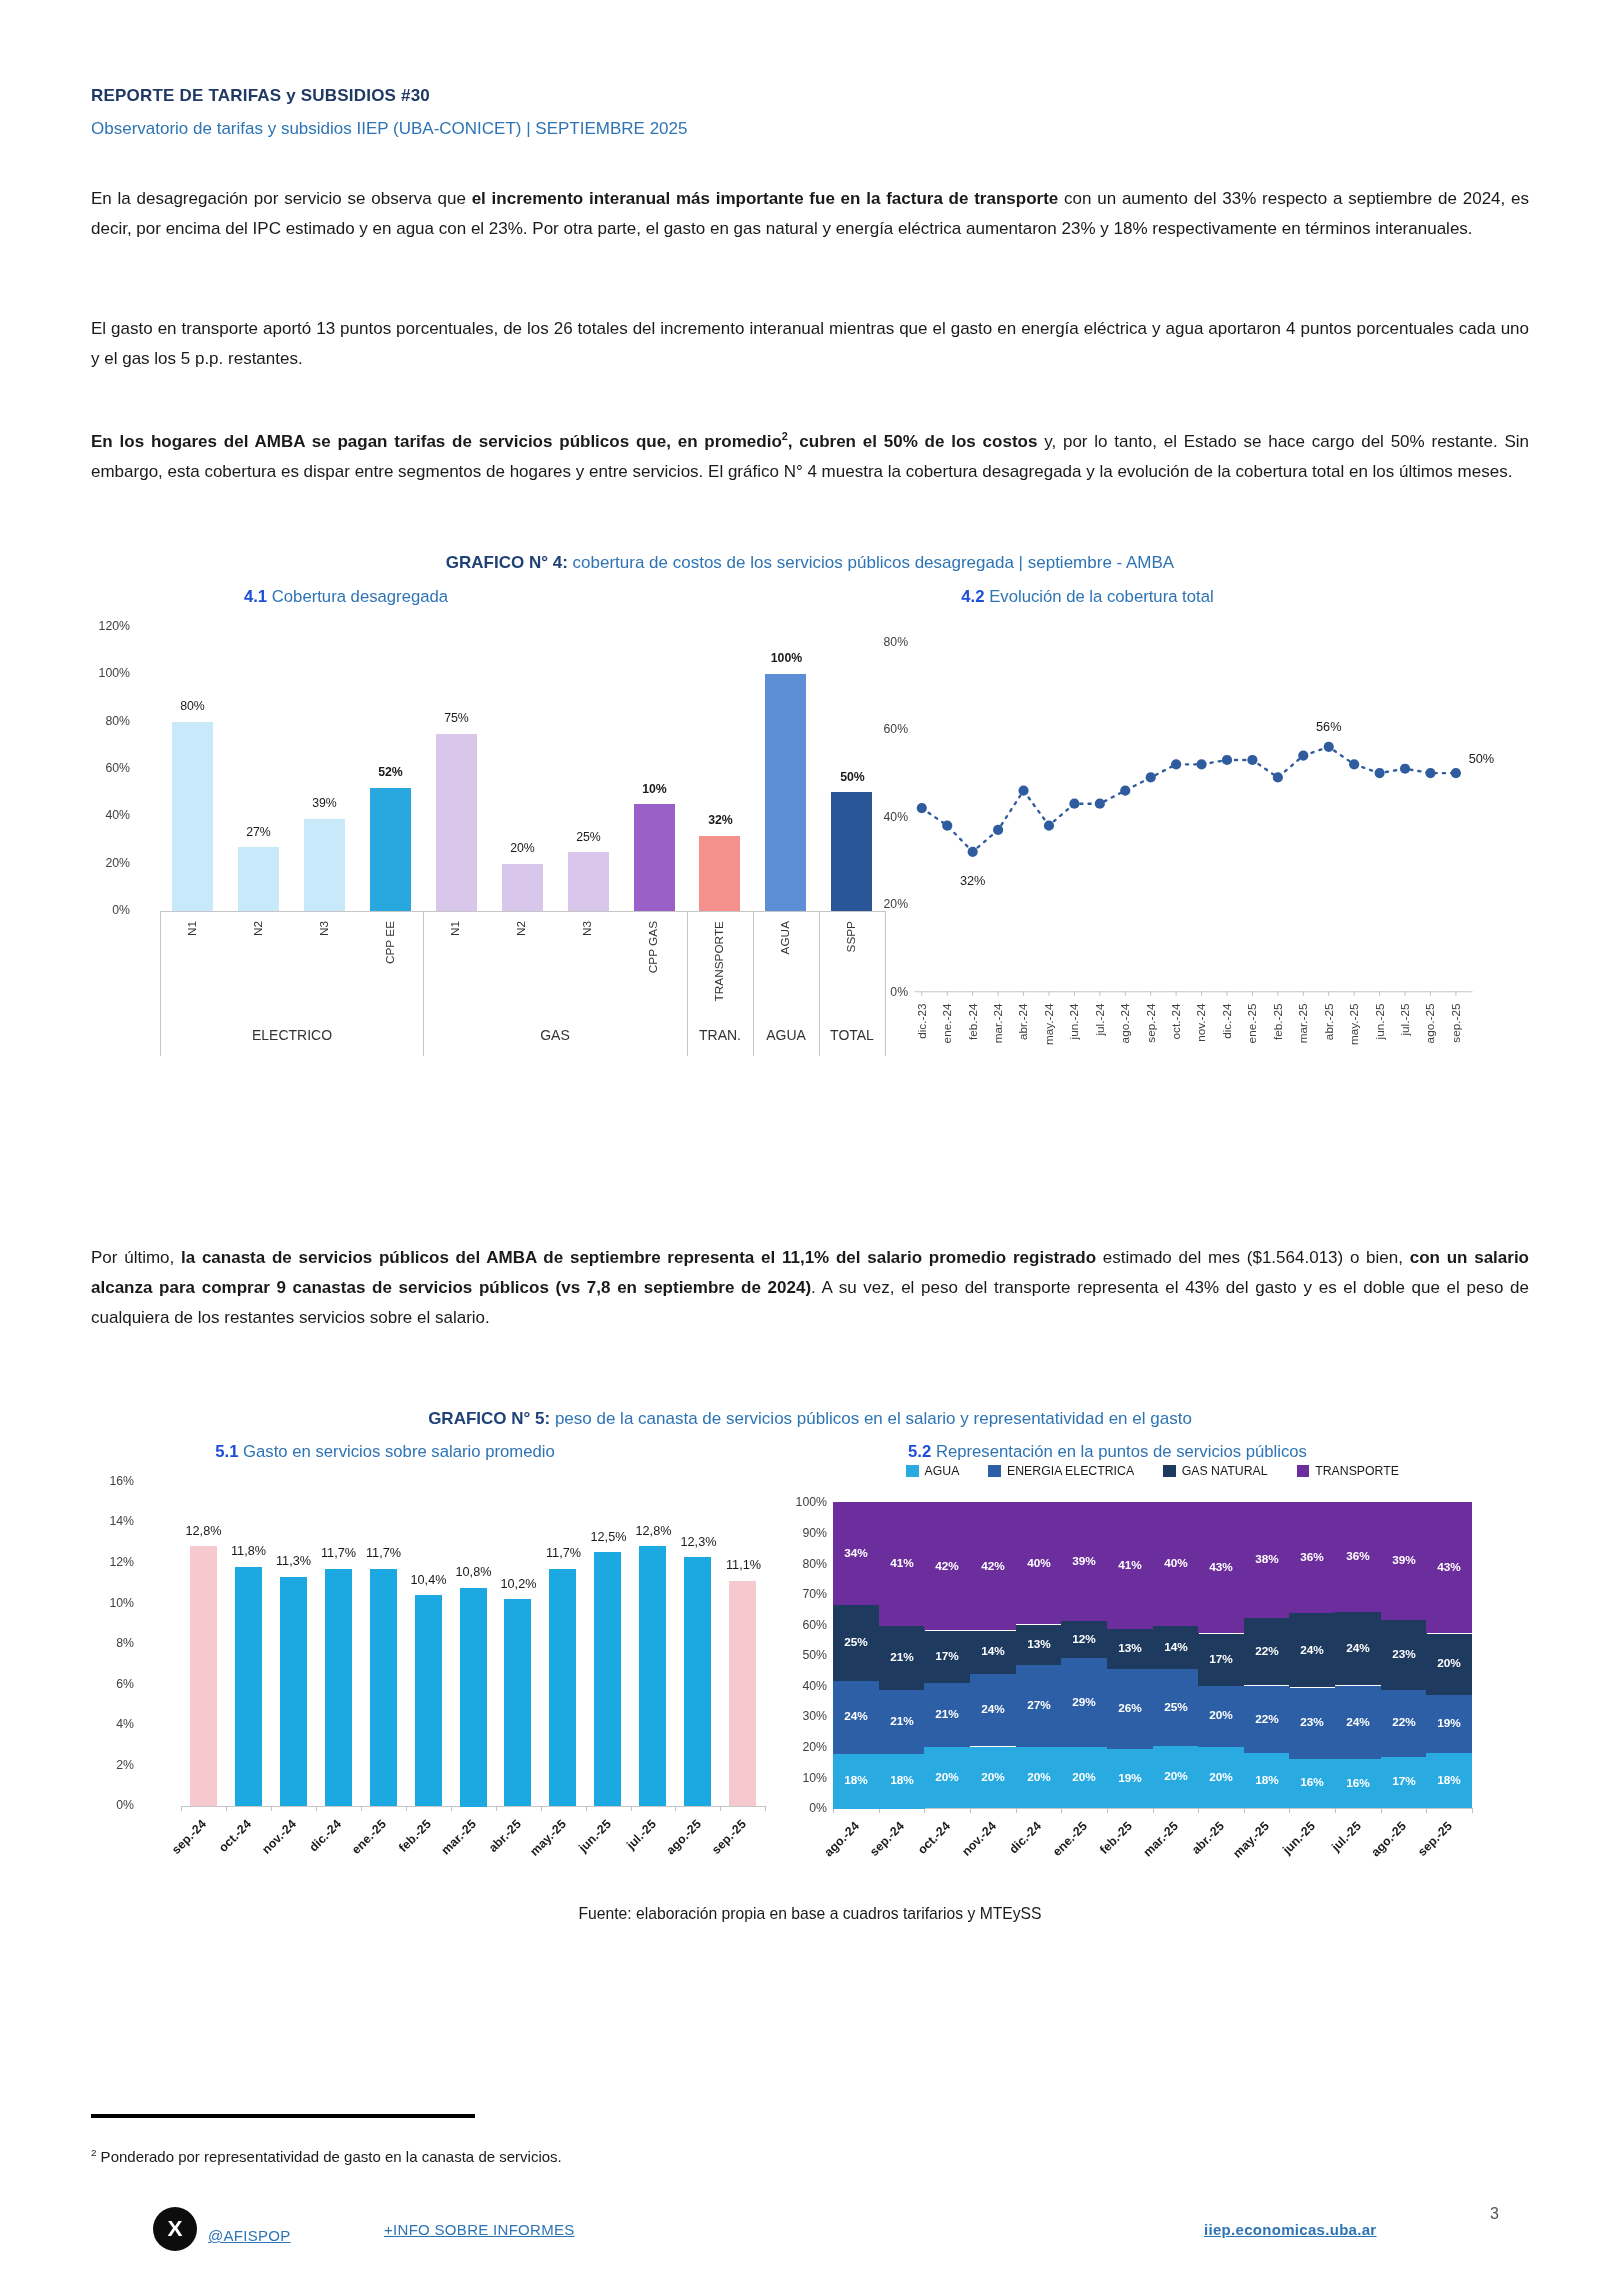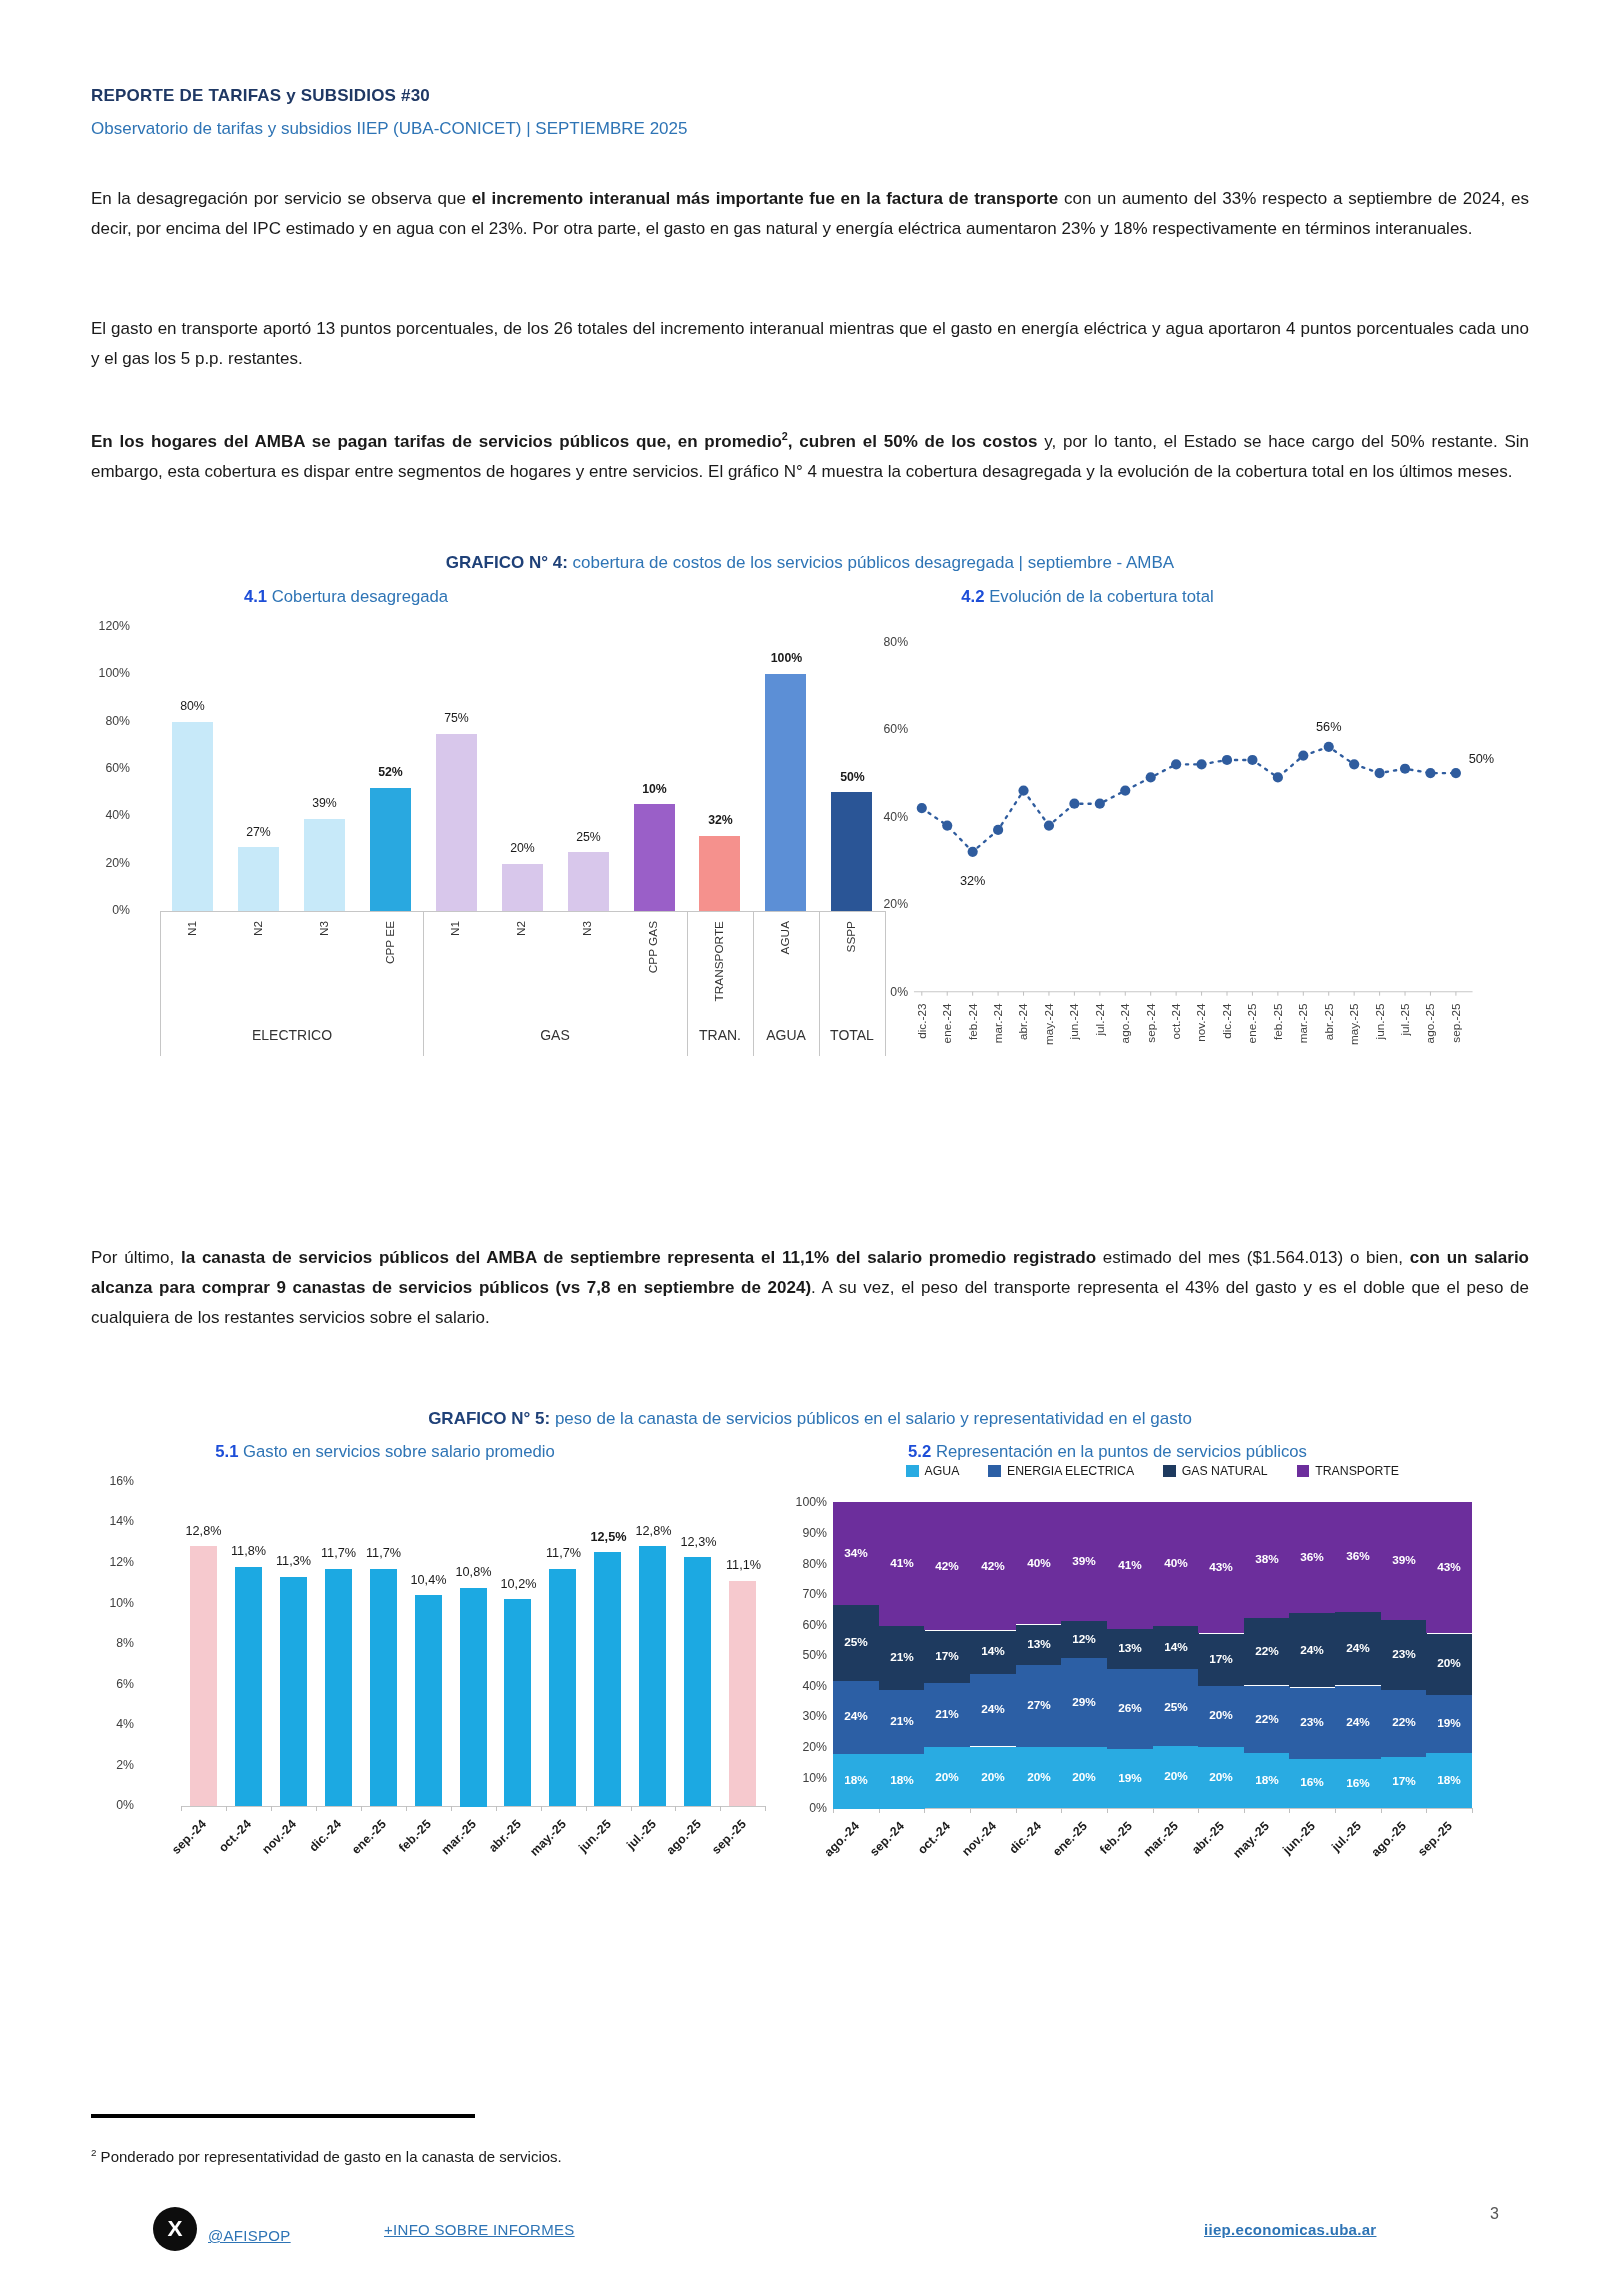--- a/index.html
+++ b/index.html
@@ -282,21 +282,21 @@
       <div class="ct-bar" style="left: 369px; top: 118px; width: 27.4px; height: 219px; background: rgb(28, 169, 226);"></div>
       <div class="ct-vlab" style="left: 348px; top: 95px; width: 69px; font-size: 12.7px;">10,8%</div>
       <div class="ct-xlab45" style="left: 296px; top: 347px; width: 82px;">mar.-25</div>
       <div class="ct-bar" style="left: 413px; top: 129px; width: 27.4px; height: 207px; background: rgb(28, 169, 226);"></div>
       <div class="ct-vlab" style="left: 393px; top: 107px; width: 69px; font-size: 12.7px;">10,2%</div>
       <div class="ct-xlab45" style="left: 341px; top: 347px; width: 82px;">abr.-25</div>
       <div class="ct-bar" style="left: 458px; top: 99px; width: 27.4px; height: 237px; background: rgb(28, 169, 226);"></div>
       <div class="ct-vlab" style="left: 438px; top: 76px; width: 69px; font-size: 12.7px;">11,7%</div>
       <div class="ct-xlab45" style="left: 386px; top: 347px; width: 82px;">may.-25</div>
       <div class="ct-bar" style="left: 503px; top: 82px; width: 27.4px; height: 254px; background: rgb(28, 169, 226);"></div>
-      <div class="ct-vlab" style="left: 483px; top: 60px; width: 69px; font-size: 12.7px; font-weight: bold;">12,5%</div>
+      <div class="ct-vlab" style="left: 483px; top: 60px; width: 69px; font-size: 12.7px;">12,5%</div>
       <div class="ct-xlab45" style="left: 431px; top: 347px; width: 82px;">jun.-25</div>
       <div class="ct-bar" style="left: 548px; top: 76px; width: 27.4px; height: 260px; background: rgb(28, 169, 226);"></div>
       <div class="ct-vlab" style="left: 528px; top: 54px; width: 69px; font-size: 12.7px;">12,8%</div>
       <div class="ct-xlab45" style="left: 476px; top: 347px; width: 82px;">jul.-25</div>
       <div class="ct-bar" style="left: 593px; top: 87px; width: 27.4px; height: 249px; background: rgb(28, 169, 226);"></div>
       <div class="ct-vlab" style="left: 573px; top: 65px; width: 69px; font-size: 12.7px;">12,3%</div>
       <div class="ct-xlab45" style="left: 521px; top: 347px; width: 82px;">ago.-25</div>
       <div class="ct-bar" style="left: 638px; top: 111px; width: 27.4px; height: 225px; background: rgb(246, 201, 206);"></div>
       <div class="ct-vlab" style="left: 618px; top: 88px; width: 69px; font-size: 12.7px;">11,1%</div>
       <div class="ct-xlab45" style="left: 566px; top: 347px; width: 82px;">sep.-25</div>
@@ -468,20 +468,21 @@
       <div class="ct-seglab" style="left: 642px; top: 309px; width: 46px;">18%</div>
       <div class="ct-seg" style="left: 642px; top: 231px; width: 46px; height: 58px; background: rgb(44, 95, 165);"></div>
       <div class="ct-seglab" style="left: 642px; top: 252px; width: 46px;">19%</div>
       <div class="ct-seg" style="left: 642px; top: 170px; width: 46px; height: 61px; background: rgb(30, 58, 95);"></div>
       <div class="ct-seglab" style="left: 642px; top: 192px; width: 46px;">20%</div>
       <div class="ct-seg" style="left: 642px; top: 38px; width: 46px; height: 131px; background: rgb(108, 46, 156);"></div>
       <div class="ct-seglab" style="left: 642px; top: 96px; width: 46px;">43%</div>
       <div class="ct-xlab45" style="left: 579px; top: 355px; width: 82px;">sep.-25</div>
     </div>
 
+  <div class="fuente" id="g5-fuente">Fuente: elaboración propia en base a cuadros tarifarios y MTEySS</div>
 
   <div id="footnote-rule"></div>
   <div id="footnote"><sup>2</sup><span> Ponderado por representatividad de gasto en la canasta de servicios.</span></div>
 
   <div id="footer">
     <div class="x-icon">
         <span>X</span>
       </div>
     <a class="flink" id="f-tw">@AFISPOP</a>
     <a class="flink" id="f-info">+INFO SOBRE INFORMES</a>

